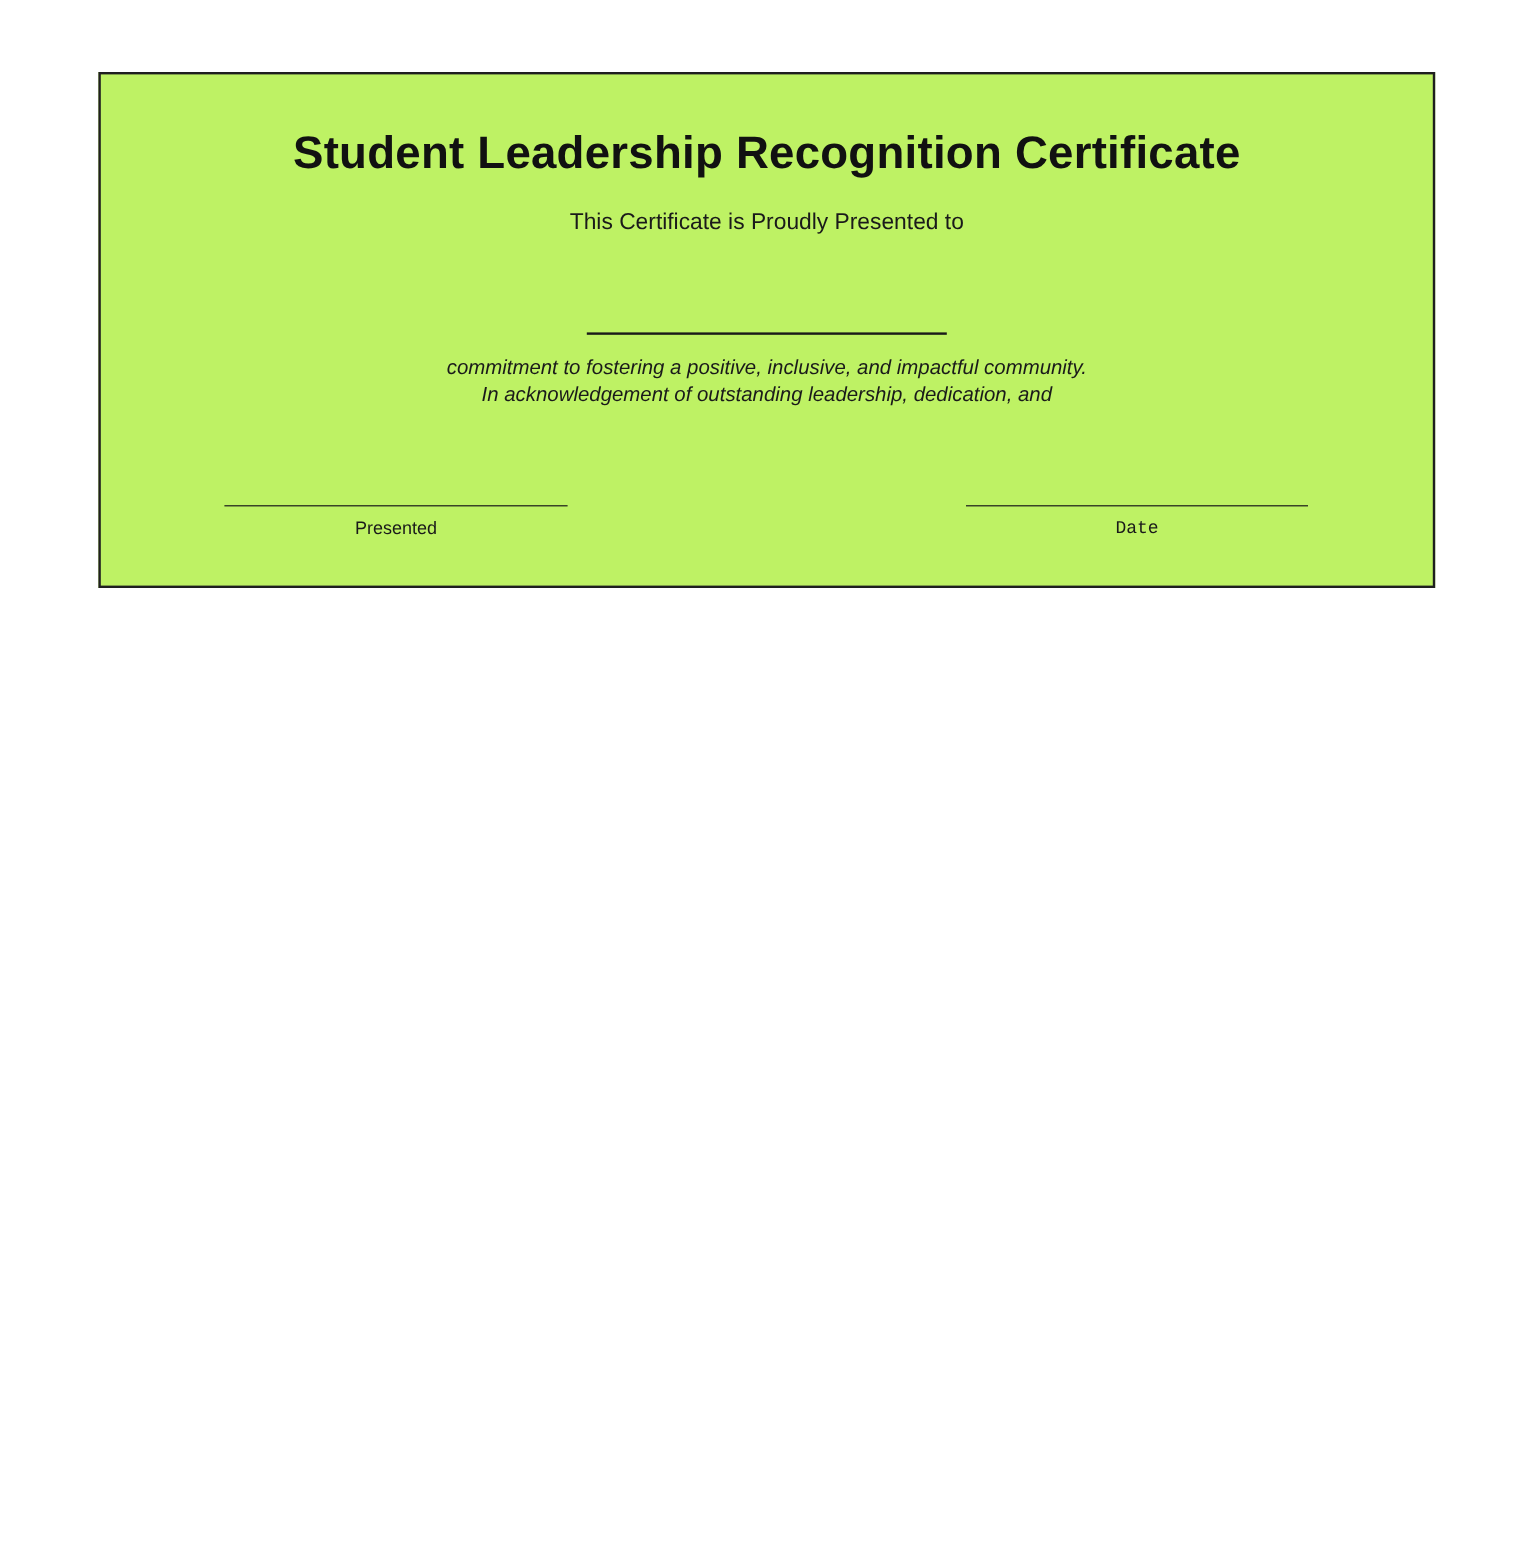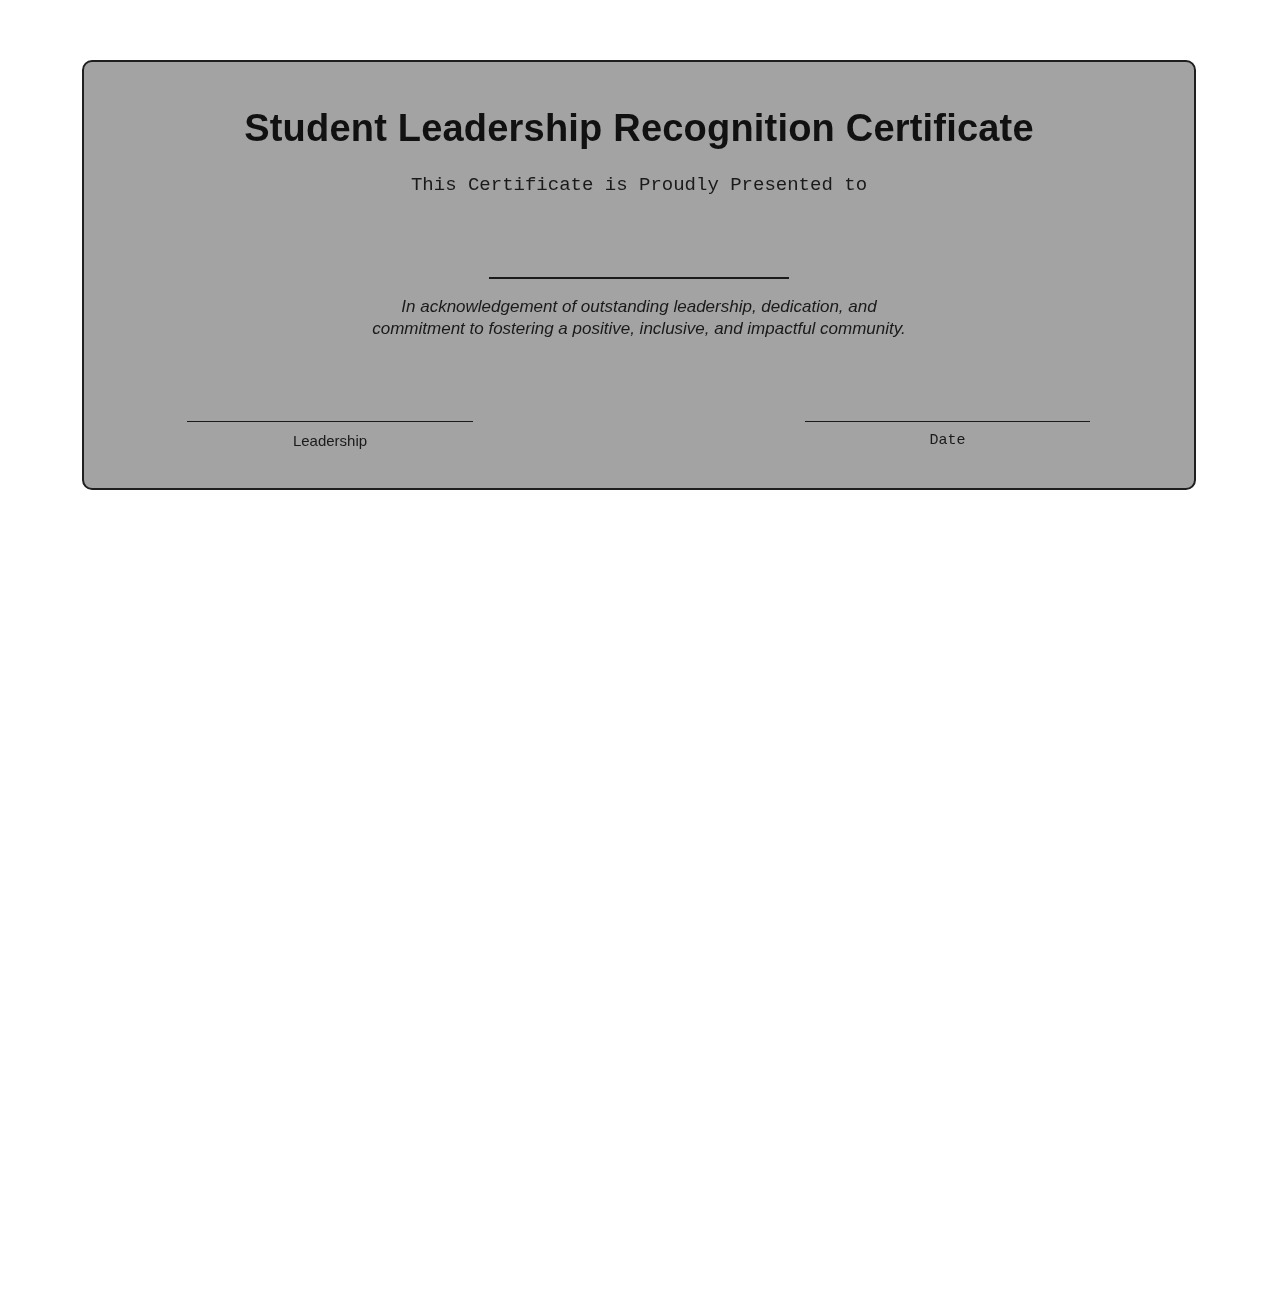--- a/index.html
+++ b/index.html
@@ -14,41 +14,40 @@
     width: 1278px;
     height: 1300px;
     background: #ffffff;
   }
   .certificate {
     box-sizing: border-box;
     width: 1114px;
     height: 430px;
     margin: 60px auto 12px auto;
     border: 2px solid #1f1f1f;
-    border-radius: 10px;
-    background: #a3a3a3;
+    border-radius: 0;
+    background: #bef264;
     overflow: hidden;
   }
   .cert-title {
     margin: 44px 0 0 0;
     text-align: center;
     font-size: 38px;
     line-height: 1.2;
     font-weight: 700;
     color: #111111;
     letter-spacing: 0.2px;
   }
   .cert-subtitle {
     margin: 22px 0 0 0;
     text-align: center;
     font-size: 19px;
     line-height: 1.25;
     font-weight: 400;
     color: #1a1a1a;
-    font-family: Liberation Mono, monospace;
   }
   .name-line {
     width: 300px;
     height: 0;
     margin: 80px auto 0 auto;
     border-bottom: 2px solid #1a1a1a;
   }
   .ack {
     margin: 17px auto 0 auto;
     text-align: center;
@@ -84,28 +83,28 @@
 <div class="page">
   <div class="certificate">
 
     <h1 class="cert-title">Student Leadership Recognition Certificate</h1>
 
     <p class="cert-subtitle">This Certificate is Proudly Presented to</p>
 
     <div class="name-line"></div>
 
     <div class="ack">
+      <div>commitment to fostering a positive, inclusive, and impactful community.</div>
       <div>In acknowledgement of outstanding leadership, dedication, and</div>
-      <div>commitment to fostering a positive, inclusive, and impactful community.</div>
     </div>
 
     <div class="footer-row">
       <div class="sign-block">
         <div class="sign-line"></div>
-        <div class="sign-label">Leadership</div>
+        <div class="sign-label">Presented</div>
       </div>
       <div class="sign-block date">
         <div class="sign-line"></div>
         <div class="sign-label">Date</div>
       </div>
     </div>
 
   </div>
 </div>
 

